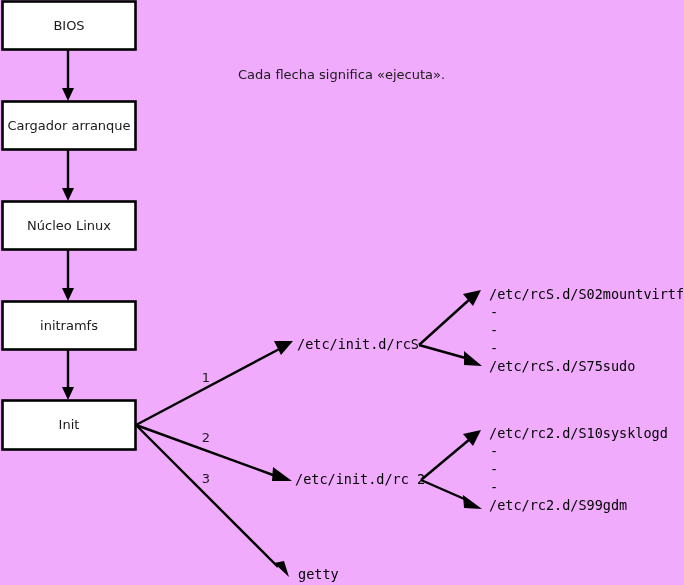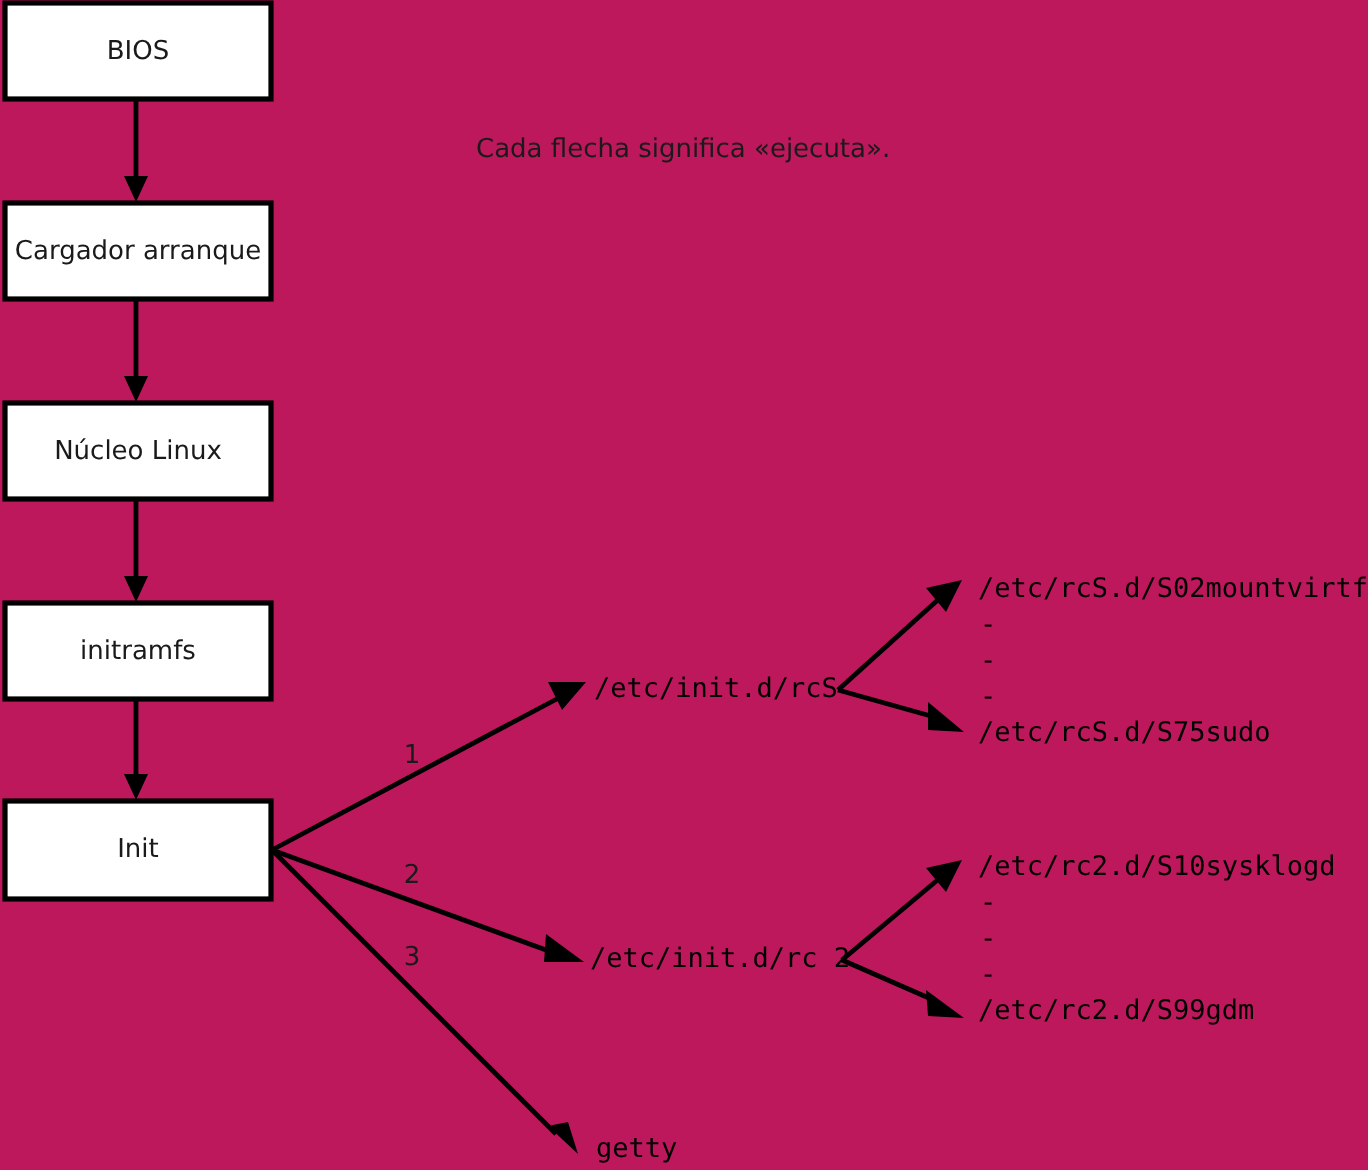--- a/index.html
+++ b/index.html
@@ -5,21 +5,21 @@
 <style>
   html, body {
     margin: 0;
     padding: 0;
     background: #ffffff;
   }
   #stage {
     position: relative;
     width: 684px;
     height: 585px;
-    background: #be185d;
+    background: #f0abfc;
     overflow: hidden;
     font-family: "DejaVu Sans", sans-serif;
   }
   svg.diagram-canvas {
     position: absolute;
     left: 0;
     top: 0;
     width: 684px;
     height: 585px;
   }

